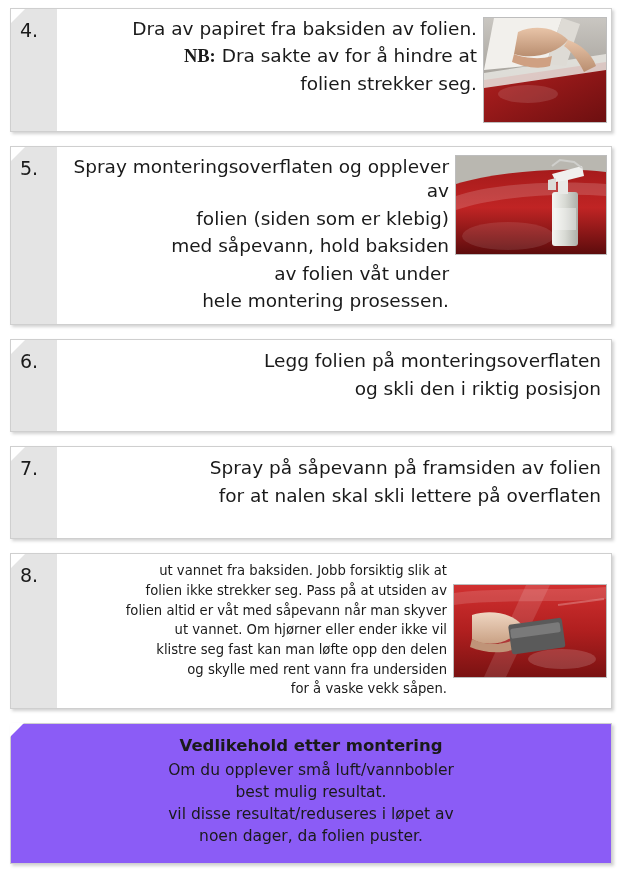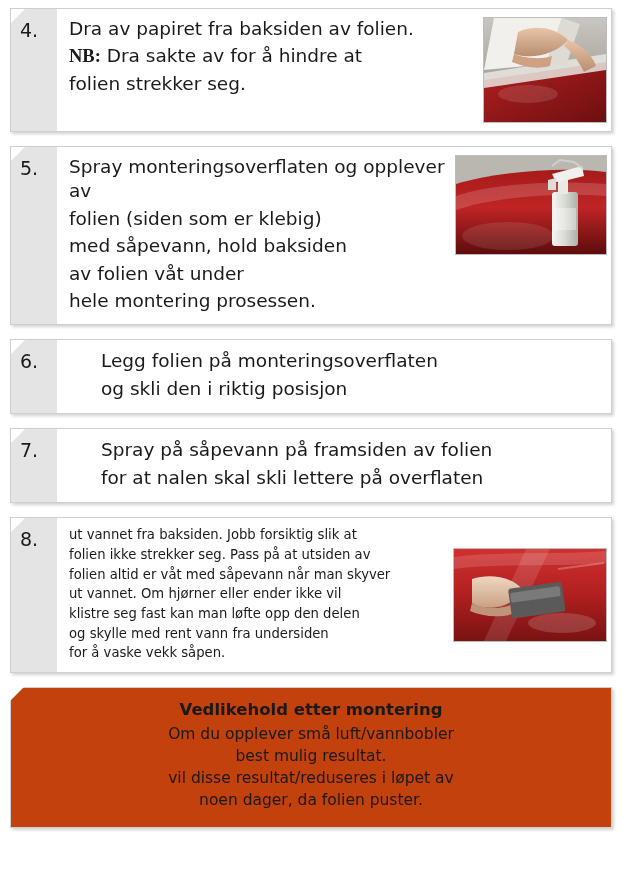--- a/index.html
+++ b/index.html
@@ -63,20 +63,21 @@
     position: relative;
     padding: 8px 4px 8px 12px;
     box-sizing: border-box;
     display: flex;
     align-items: flex-start;
     justify-content: space-between;
   }
   .text {
     flex: 1 1 auto;
     padding-right: 6px;
+    text-align: right;
   }
   .text p {
     margin: 0;
     line-height: 1.32;
   }
   .big p {
     font-size: 18.5px;
     font-weight: 400;
     margin-bottom: 3px;
   }
@@ -96,21 +97,21 @@
     overflow: hidden;
     position: relative;
   }
   
   .photo4 { width: 122px; height: 104px; }
   .photo5 { width: 150px; height: 98px; }
   .photo8 { width: 152px; height: 92px; }
 
   .footer {
     border: 1px solid #cfcfcf;
-    background: #c2410c;
+    background: #8b5cf6;
     box-shadow: 2px 2px 3px rgba(0,0,0,0.18);
     padding: 12px 14px 16px 14px;
     box-sizing: border-box;
     text-align: center;
     position: relative;
   }
   .footer::before {
     content: "";
     position: absolute;
     left: -1px;
@@ -123,21 +124,21 @@
   .footer h3 {
     margin: 0 0 4px 0;
     font-size: 16.5px;
     font-weight: bold;
   }
   .footer p {
     margin: 0;
     font-size: 15.5px;
     line-height: 1.42;
   }
-  .step6 .body-col, .step7 .body-col { padding-top: 9px; padding-bottom: 9px; margin-left: 32px; }
+  .step6 .body-col, .step7 .body-col { padding-top: 9px; padding-bottom: 27px; margin-left: 32px; }
 </style>
 </head>
 <body>
 
 <div class="page">
 
   <div class="step step4">
     <div class="num-col">
       <span class="num">4.</span>
     </div>

